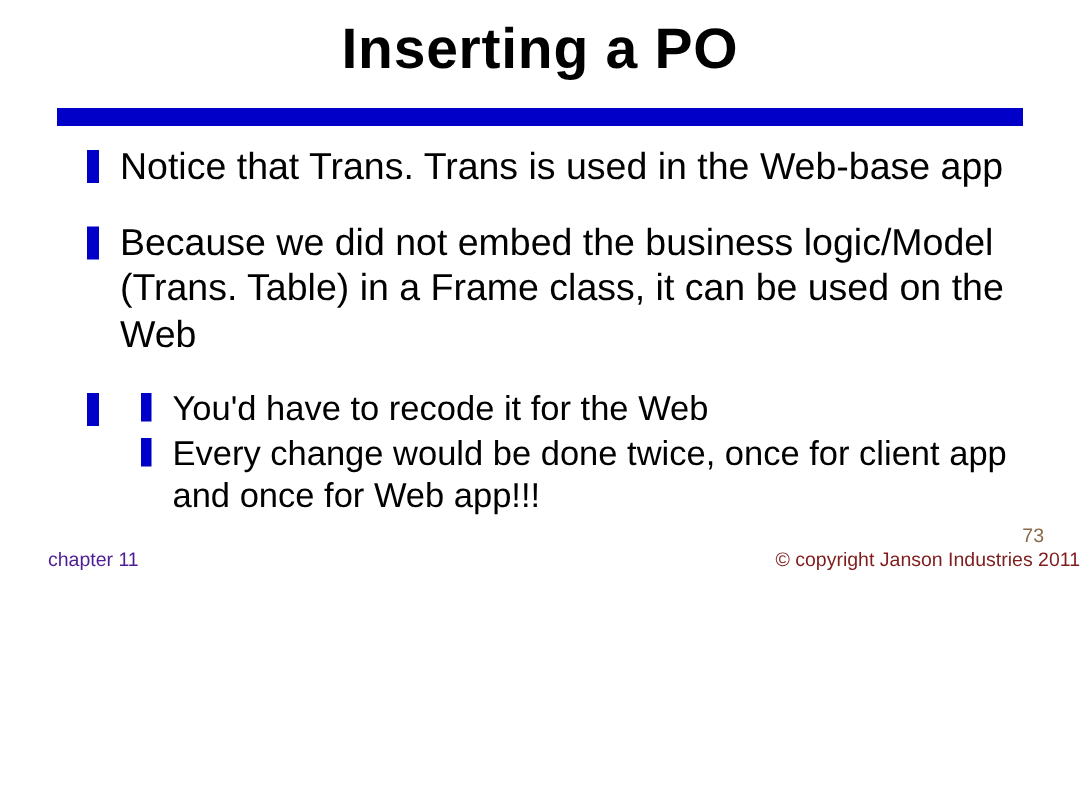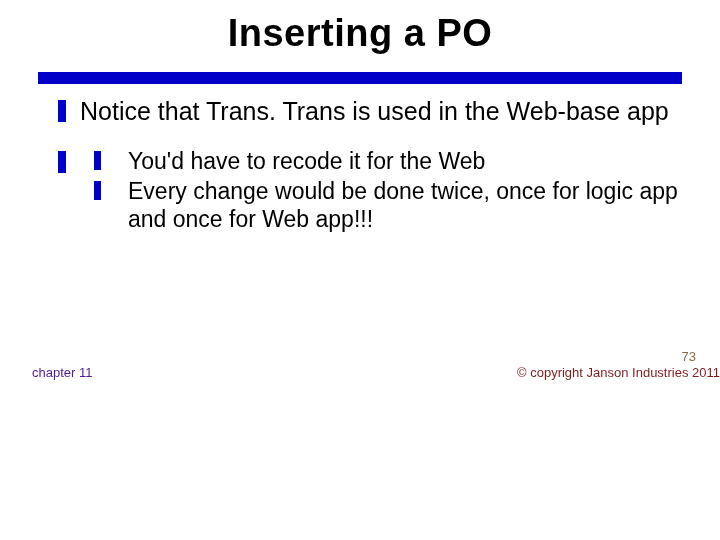--- a/index.html
+++ b/index.html
@@ -6,21 +6,21 @@
   html, body { width: 720px; height: 540px; background: #fff; font-family: Verdana, Tahoma, Arial, sans-serif; }
   .slide { width: 720px; height: 388px; position: relative; }
   .title-wrap { text-align: center; padding-top: 12px; }
   .title { display: inline-block; font-family: "Arial Black", Arial, sans-serif; font-weight: 900; font-size: 38px; letter-spacing: 0.5px; color: #000; }
   .rule { position: absolute; left: 38px; top: 72px; width: 644px; height: 12px; background: #0000c8; }
   .content { position: absolute; left: 58px; right: 40px; top: 96px; }
   ul.lvl1 { list-style: none; }
   ul.lvl1 > li { position: relative; padding-left: 22px; margin-bottom: 20px; font-size: 25px; line-height: 1.22; color: #000; }
   ul.lvl1 > li .mark { position: absolute; left: 0; top: 4px; width: 8px; height: 22px; background: #0000c8; }
   ul.lvl2 { list-style: none; margin-top: 6px; margin-left: 14px; }
-  ul.lvl2 > li { position: relative; padding-left: 34px; font-size: 23px; line-height: 1.22; color: #000; margin-bottom: 2px; }
+  ul.lvl2 > li { position: relative; padding-left: 21px; font-size: 23px; line-height: 1.22; color: #000; margin-bottom: 2px; }
   ul.lvl2 > li .mark2 { position: absolute; left: 0; top: 4px; width: 7px; height: 19px; background: #0000c8; }
   .footer { position: absolute; bottom: 8px; left: 0; width: 720px; }
   .chapter { position: absolute; left: 32px; bottom: 0; font-size: 13px; color: #4c1d95; }
   .copyright { width: 720px; text-align: right; font-size: 13px; color: #7f1d1d; }
   .pagenum { position: absolute; right: 24px; bottom: 16px; font-size: 13px; color: #8a6a4a; }
 </style>
 </head>
 <body>
 
 <div class="slide">
@@ -30,28 +30,32 @@
   <div class="rule"></div>
 
   <div class="content">
     <ul class="lvl1">
       <li>
         <span class="mark"></span>
         <span>Notice that Trans. Trans is used in the Web-base app</span>
       </li>
       <li>
         <span class="mark"></span>
+        <span>Because we did not embed the business logic/Model (Trans. Table) in a Frame class, it can be used on the Web</span>
+      </li>
+      <li>
+        <span class="mark"></span>
         <ul class="lvl2">
           <li>
             <span class="mark2"></span>
             <span>You'd have to recode it for the Web</span>
           </li>
           <li>
             <span class="mark2"></span>
-            <span>Every change would be done twice, once for logic app and once for Web app!!!</span>
+            <span>Every change would be done twice, once for client app and once for Web app!!!</span>
           </li>
         </ul>
       </li>
     </ul>
   </div>
 
   <div class="footer">
     <div class="chapter">chapter 11</div>
     <div class="copyright">© copyright Janson Industries 2011</div>
     <div class="pagenum">73</div>

